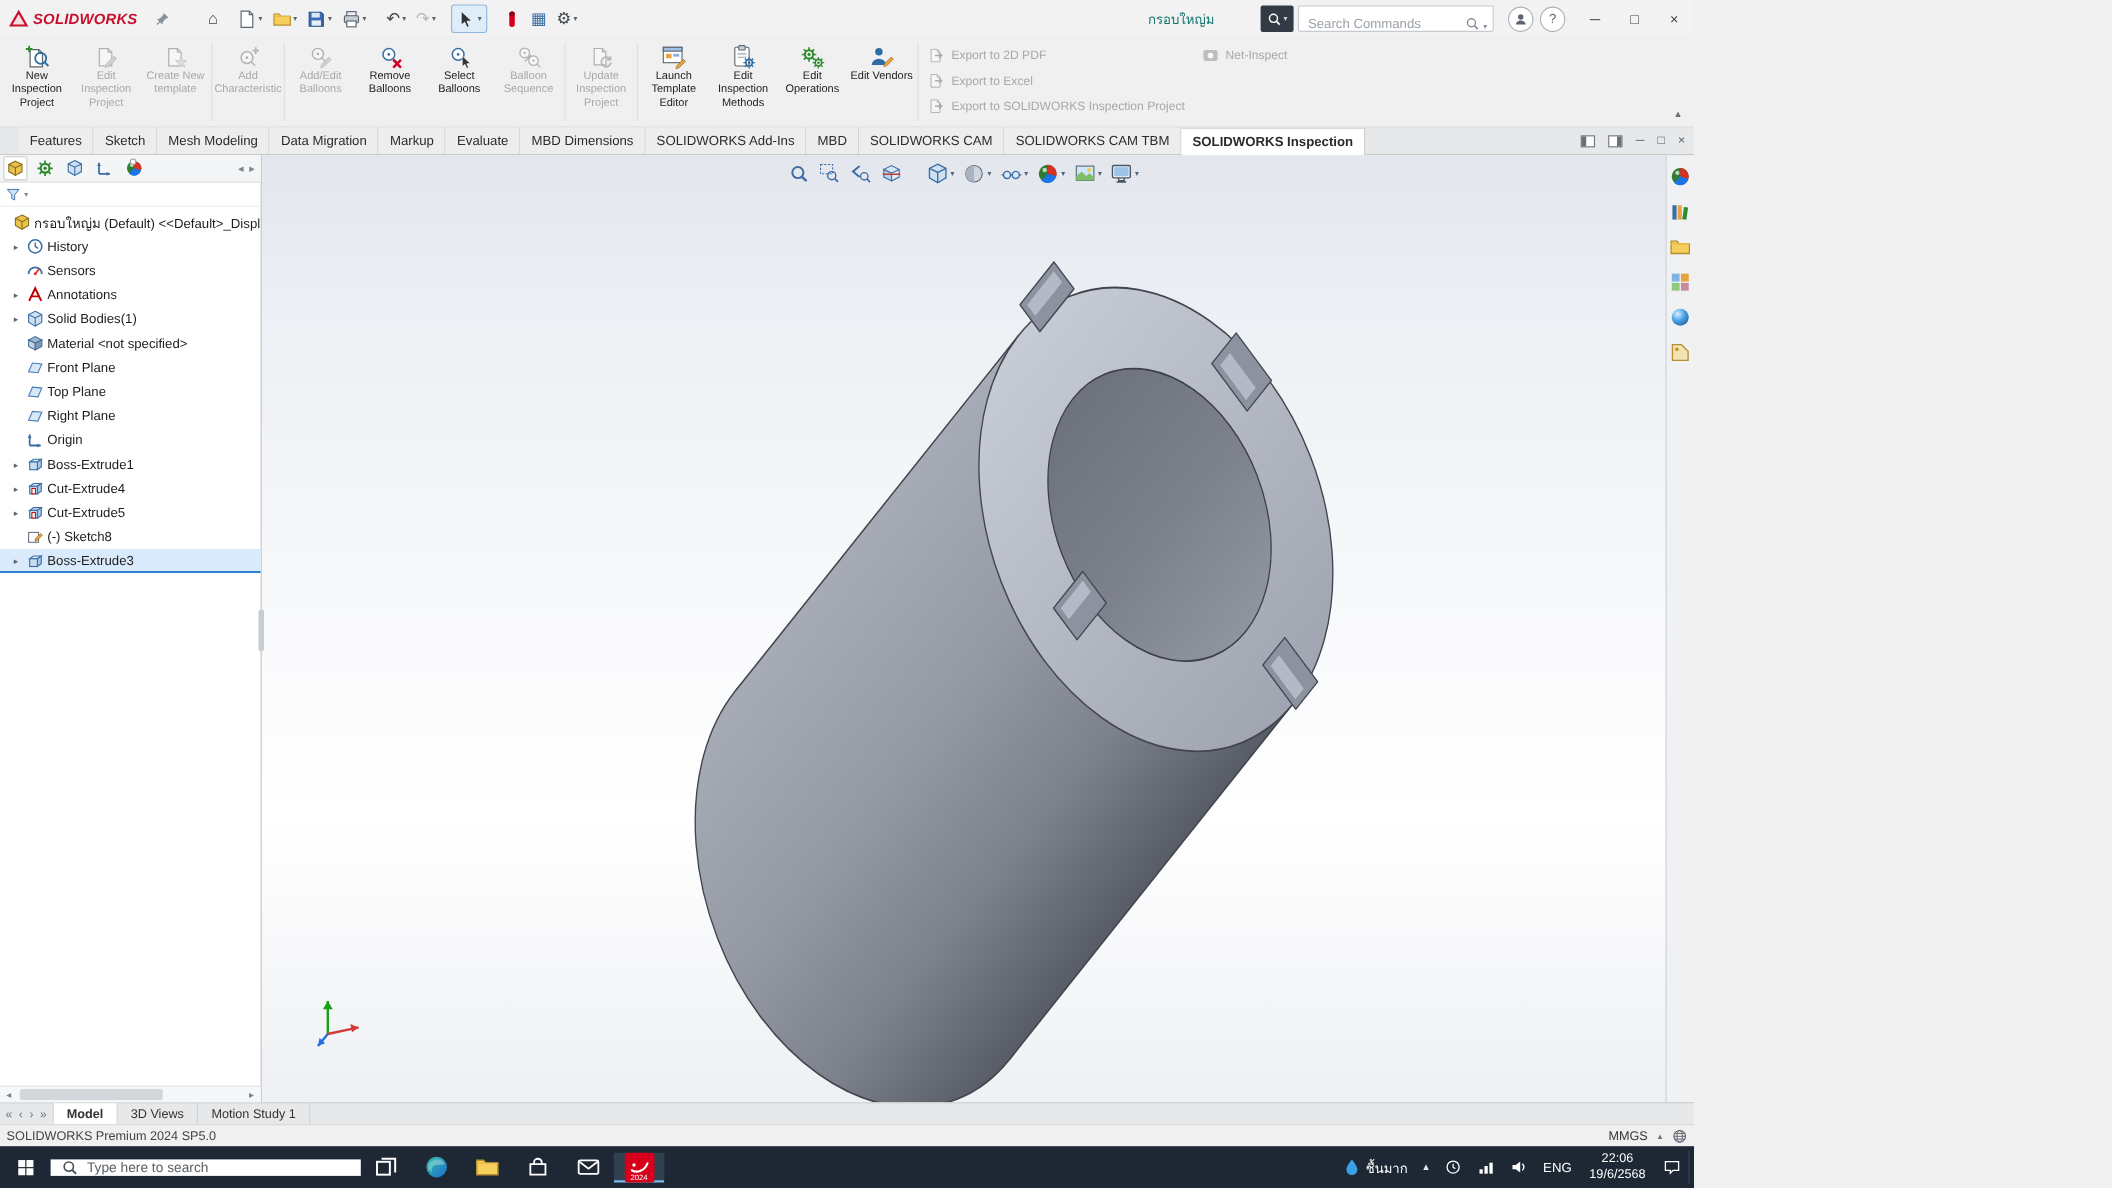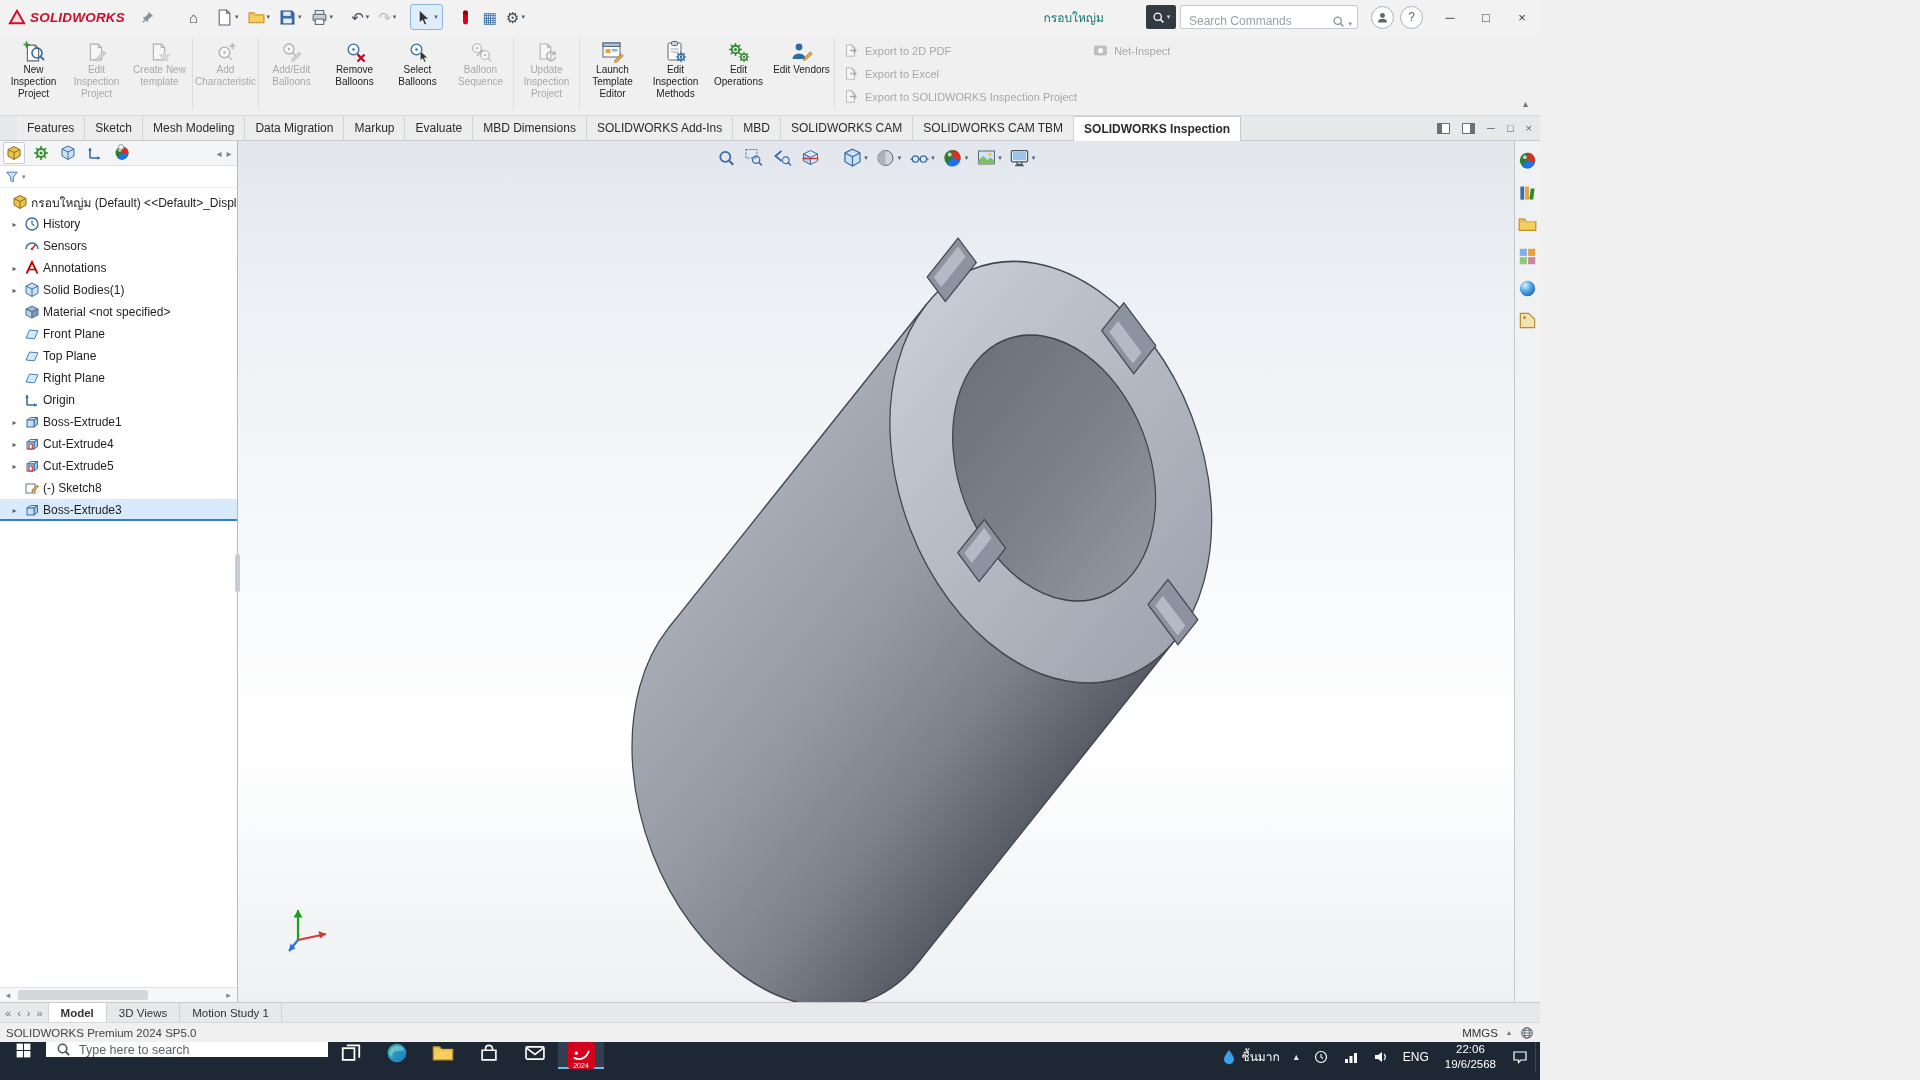--- a/index.html
+++ b/index.html
@@ -105,21 +105,21 @@
 .doc-tabs{height:20px;flex:0 0 20px;background:#e7e8ea;border-top:1px solid #c9cacc;display:flex;align-items:stretch}
 .dnav{display:flex;align-items:center;padding:0 5px;color:#6d747c;font-size:11px;gap:6px;border-right:1px solid #d4d5d7}
 .dtab{padding:0 12px;display:flex;align-items:center;font-size:11.5px;color:#333;border-right:1px solid #d0d1d3}
 .dtab.active{background:#fff;font-weight:bold}
 .statusbar{height:20px;flex:0 0 20px;background:#f0f0f1;border-top:1px solid #d7d8da;display:flex;align-items:center;padding:0 6px;font-size:11.5px;color:#444}
 .status-right{margin-left:auto;display:flex;align-items:center;gap:9px;color:#333}
 .status-right .up{font-size:8px;color:#6a7077}
 .status-right svg{width:14px;height:14px;color:#5d656e}
 
 
-.taskbar{height:38px;flex:0 0 38px;background:#1d2834;display:flex;align-items:flex-start;color:#fff}
+.taskbar{height:38px;flex:0 0 38px;background:#1d2834;display:flex;align-items:center;color:#fff}
 .tb-start{width:46px;display:flex;align-items:center;justify-content:center}
 .tb-start svg{width:17px;height:17px}
 .tb-search{width:282px;background:#fff;display:flex;align-items:center;gap:8px;padding:0 10px;color:#5b6268}
 .tb-search svg{width:15px;height:15px;color:#4a5258;flex:0 0 15px}
 .tb-search input{border:none;outline:none;flex:1;min-width:0;font-size:12.5px;color:#444;font-family:inherit;background:transparent}
 .tb-search input::placeholder{color:#5b6268}
 .tb-btn{width:46px;display:flex;align-items:center;justify-content:center}
 .tb-btn svg{width:22px;height:22px}
 .tb-btn.active-app{background:#30404f;box-shadow:inset 0 -2px 0 #76b9ed}
 .sw-appicon{position:relative;width:27px;height:27px;background:#d6001c;border-radius:3px;display:flex;align-items:center;justify-content:center}

